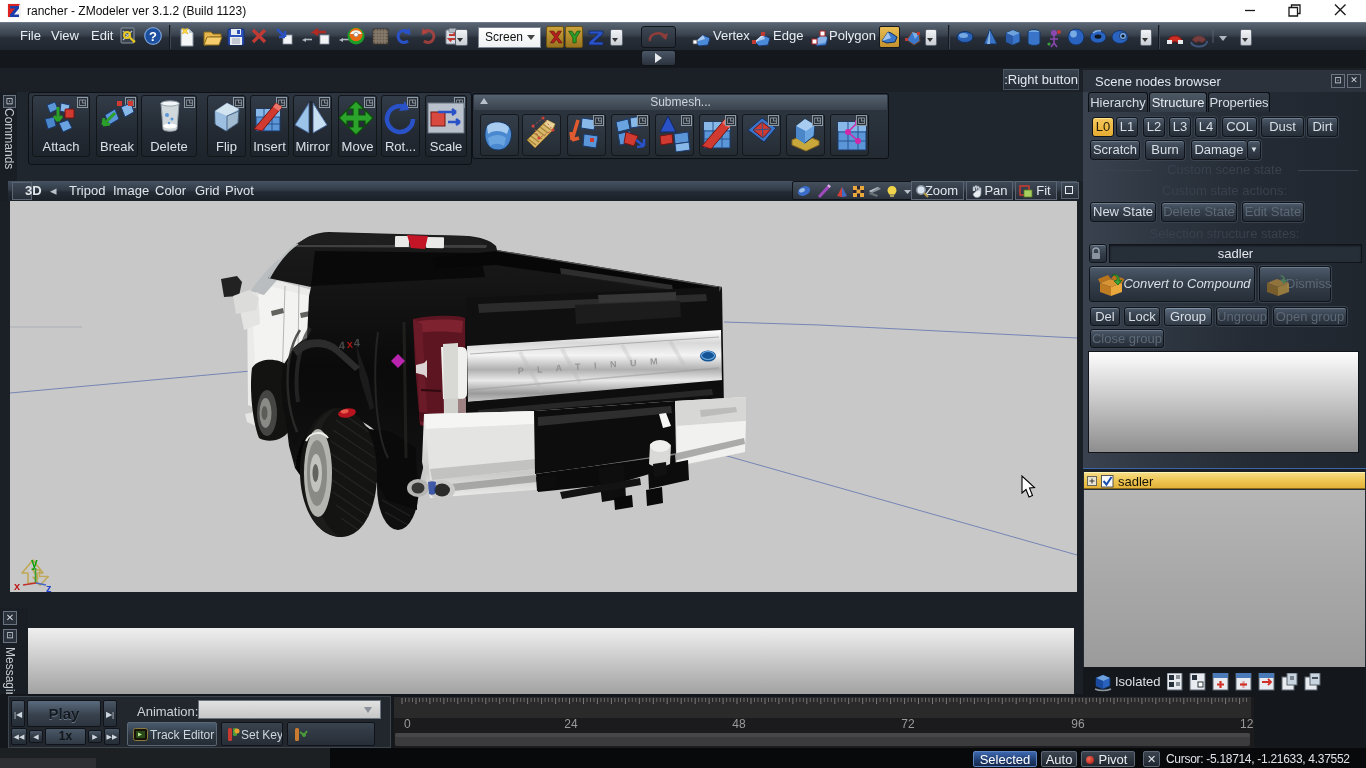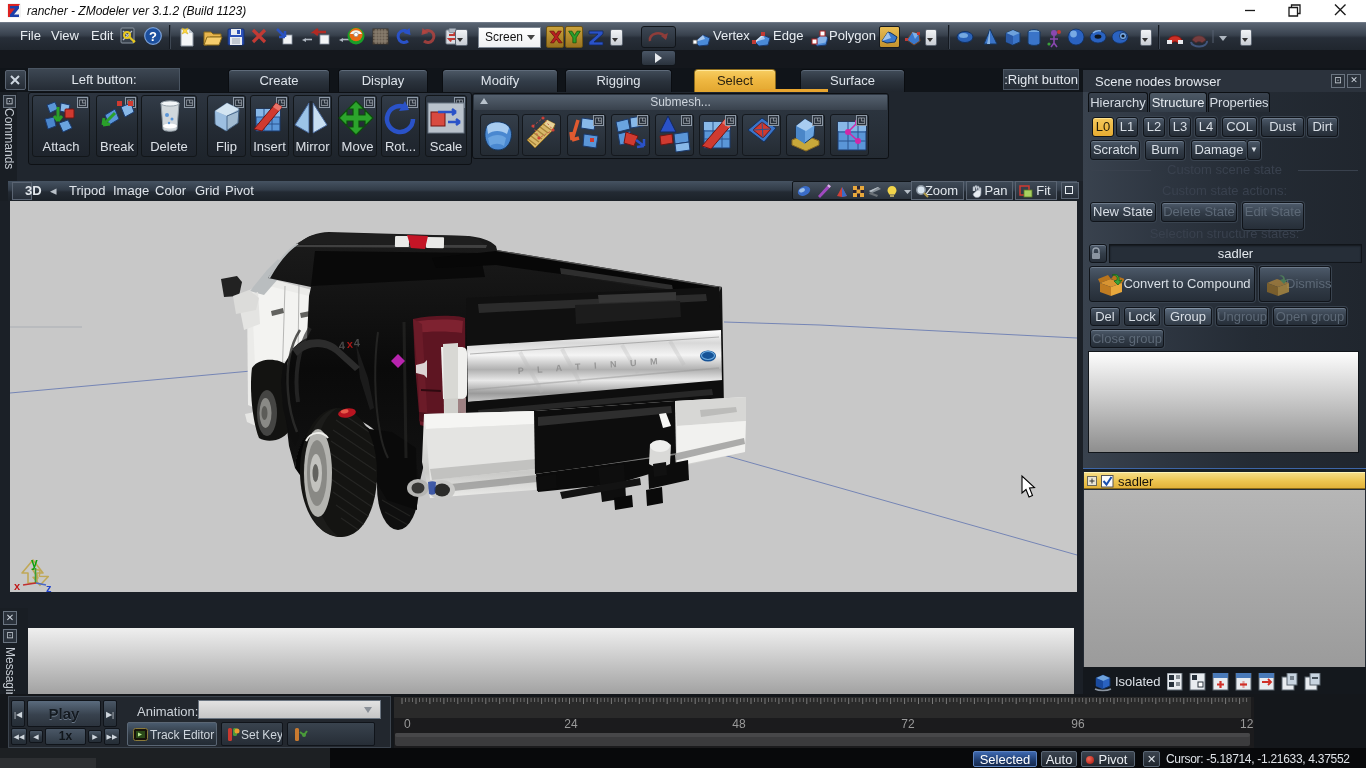--- a/index.html
+++ b/index.html
@@ -1,19 +1,19 @@
 <!DOCTYPE html>
 <html><head><meta charset="utf-8">
 <style>
 *{margin:0;padding:0;box-sizing:border-box;}
 html,body{width:1366px;height:768px;overflow:hidden;background:#0b0c0e;font-family:"Liberation Sans",sans-serif;}
 #page{position:relative;width:1366px;height:768px;background:#1b2027;}
 .abs{position:absolute;}
 
-#titlebar{left:0;top:0;width:1366px;height:40px;background:#ffffff;color:#0c0c0c;font-size:12px;font-style:italic;}
+#titlebar{left:0;top:0;width:1366px;height:40px;background:#ffffff;color:#0c0c0c;font-size:12px;}
 #titletxt{left:27px;top:3px;}
 
 #menubar{left:0;top:22px;width:1366px;height:28px;background:linear-gradient(#5a6573,#38414d 45%,#272e38 55%,#20262e);border-top:1px solid #707a88;}
 .menutxt{top:5px;color:#e8edf2;font-size:13px;}
 
 #row2{left:0;top:50px;width:1366px;height:18px;background:#14171c;}
 
 #tabrow{left:0;top:68px;width:1366px;height:24px;background:#101419;}
 .tab{top:1px;height:23px;border:1px solid #0a0d11;border-bottom:none;border-radius:4px 4px 0 0;background:linear-gradient(#414c59,#2b333d 50%,#1f252d);color:#dde3ea;font-size:13px;text-align:center;line-height:21px;box-shadow:inset 0 1px 0 #5f6b7a;}
 .tab.sel{background:linear-gradient(#f7ce62,#efb842 45%,#e2a62f);color:#2b2310;box-shadow:inset 0 1px 0 #ffe79a;border-color:#8a6a1d;}
@@ -273,35 +273,20 @@
   <div class="abs" style="left:641px;top:0px;width:35px;height:16px;background:linear-gradient(#4a5666,#2a323c);border:1px solid #11151a;border-radius:3px;"></div>
   <div class="abs" style="left:655px;top:3px;width:0;height:0;border:5px solid transparent;border-left:7px solid #e8ebee;"></div>
   <div class="abs" style="left:641px;top:-24px;width:35px;height:22px;background:linear-gradient(#3c4653,#262d36);border:1px solid #11151a;border-radius:3px;"></div>
   <svg class="abs" style="left:647px;top:-20px;" width="24" height="15" viewBox="0 0 24 15">
         <path d="M3 11 A8 6 0 0 1 19 8" stroke="#8e3d3a" stroke-width="2.6" fill="none"></path>
         <path d="M21 3l-2 7-5-4z" fill="#8e3d3a"></path>
       </svg>
 
 </div>
 
-<div class="abs" id="tabrow">
-  <div class="abs" style="left:5px;top:2px;width:21px;height:20px;background:linear-gradient(#3d4753,#252c35);border:1px solid #5a6472;border-radius:2px;">
-        <svg style="position:absolute;left:3px;top:3px;" width="12" height="12" viewBox="0 0 12 12">
-          <path d="M2 2l8 8M10 2l-8 8" stroke="#cdd6e0" stroke-width="2"></path>
-        </svg>
-      </div>
-  <div class="abs" id="leftbtnlab">Left button:</div>
-  <div class="abs tab" style="left:228px;width:102px;">Create</div>
-  <div class="abs tab" style="left:338px;width:90px;">Display</div>
-  <div class="abs tab" style="left:442px;width:116px;background:linear-gradient(#4d5966,#333d49 50%,#272e37);">Modify</div>
-  <div class="abs tab" style="left:565px;width:107px;">Rigging</div>
-  <div class="abs tab sel" style="left:694px;width:82px;">Select</div>
-  <div class="abs tab" style="left:800px;width:105px;">Surface</div>
-  <div class="abs" style="left:759px;top:21px;width:69px;height:3px;background:#e8a52f;"></div>
-</div>
 
 <div class="abs" id="cmdstrip">
       <div class="abs pinbtn" style="left:3px;top:3px;">⊡</div>
       <div class="abs vtext" style="left:2px;top:16px;">Commands</div>
     </div>
 <div class="abs" id="toolbar">
   <div class="abs" id="tbpanel"></div>
   <div class="abs bigbtn" style="left:15px;width:58px;">
         <span class="corner">◳</span>
         <svg class="icon40" width="40" height="42" viewBox="0 0 40 42">
@@ -749,38 +734,38 @@
   <div class="abs rbtn" style="left:7px;top:70px;width:50px;height:20px;line-height:18px;">Scratch</div>
   <div class="abs rbtn" style="left:62px;top:70px;width:40px;height:20px;line-height:18px;">Burn</div>
   <div class="abs rbtn" style="left:108px;top:70px;width:56px;height:20px;line-height:18px;">Damage</div>
   <div class="abs rbtn" style="left:164px;top:70px;width:14px;height:20px;line-height:18px;font-size:8px;">▼</div>
 
   <div class="abs faint" style="left:0px;top:92px;width:283px;text-align:center;">Custom scene state<span style="position:absolute;left:8px;top:8px;width:60px;border-top:1px solid #39414d;"></span><span style="position:absolute;right:8px;top:8px;width:60px;border-top:1px solid #39414d;"></span></div>
   <div class="abs faint" style="left:0px;top:113px;width:283px;text-align:center;">Custom state actions:</div>
 
   <div class="abs rbtn" style="left:7px;top:132px;width:66px;height:20px;line-height:18px;">New State</div>
   <div class="abs rbtn dis" style="left:78px;top:132px;width:76px;height:20px;line-height:18px;">Delete State</div>
-  <div class="abs rbtn dis" style="left:159px;top:132px;width:62px;height:28px;line-height:18px;">Edit State</div>
+  <div class="abs rbtn dis" style="left:159px;top:132px;width:62px;height:20px;line-height:18px;">Edit State</div>
   <div class="abs faint" style="left:0px;top:156px;width:283px;text-align:center;">Selection structure states:</div>
 
   <div class="abs rbtn" style="left:6px;top:174px;width:18px;height:19px;">
         <svg width="12" height="13" viewBox="0 0 12 13" style="margin-top:2px;">
           <path d="M3 6V4a3 3 0 0 1 6 0v2" fill="none" stroke="#98a2ae" stroke-width="1.4"></path>
           <rect x="2" y="6" width="8" height="6" rx="1" fill="#8a94a0"></rect>
         </svg>
       </div>
   <div class="abs" style="left:26px;top:174px;width:253px;height:19px;background:#262e38;border:1px solid #11151a;box-shadow:inset 0 1px 2px #0008;color:#e4e9ee;font-size:13px;text-align:center;line-height:18px;">sadler</div>
 
   <div class="abs rbtn" style="left:6px;top:196px;width:166px;height:36px;line-height:34px;"><svg style="position:absolute;left:8px;top:6px;" width="26" height="24" viewBox="0 0 26 24">
           <path d="M2 10l10-4 12 4-11 4z" fill="#d89432"></path>
           <path d="M2 10l11 4v9l-11-4z" fill="#c07c22"></path>
           <path d="M24 10l-11 4v9l11-4z" fill="#e8a83c"></path>
           <path d="M2 10L0 6l10-4 3 4zM24 10l3-4-11-4-3 4z" fill="#b8741c"></path>
           <path d="M14 2c6-2 8 2 7 6l3-1-4 5-4-4 3-1c1-3-1-5-5-5z" fill="#3aa23a" stroke="#136413" stroke-width="0.7"></path>
-        </svg><span style="margin-left:30px;">Convert to Compound</span></div>
+        </svg><span style="margin-left:30px;font-style:italic;">Convert to Compound</span></div>
   <div class="abs rbtn dis" style="left:176px;top:196px;width:72px;height:36px;line-height:34px;"><svg style="position:absolute;left:5px;top:6px;opacity:0.8;" width="26" height="24" viewBox="0 0 26 24">
           <path d="M2 10l10-4 12 4-11 4z" fill="#a8803a"></path>
           <path d="M2 10l11 4v9l-11-4z" fill="#8c6828"></path>
           <path d="M24 10l-11 4v9l11-4z" fill="#b08c40"></path>
           <path d="M14 3c4-2 6 1 6 4l3-1-4 5-4-4 3-1c0-2-1-3-4-3z" fill="#52885a"></path>
         </svg><span style="margin-left:26px;margin-top:32px;">Dismiss</span></div>
 
   <div class="abs rbtn" style="left:7px;top:237px;width:30px;height:19px;line-height:17px;">Del</div>
   <div class="abs rbtn" style="left:41px;top:237px;width:36px;height:19px;line-height:17px;">Lock</div>
   <div class="abs rbtn" style="left:81px;top:237px;width:48px;height:19px;line-height:17px;background:linear-gradient(#5d6d80,#44505e 50%,#333d49);box-shadow:inset 0 1px 0 #8494a6,0 0 0 1px #39434f;">Group</div>

